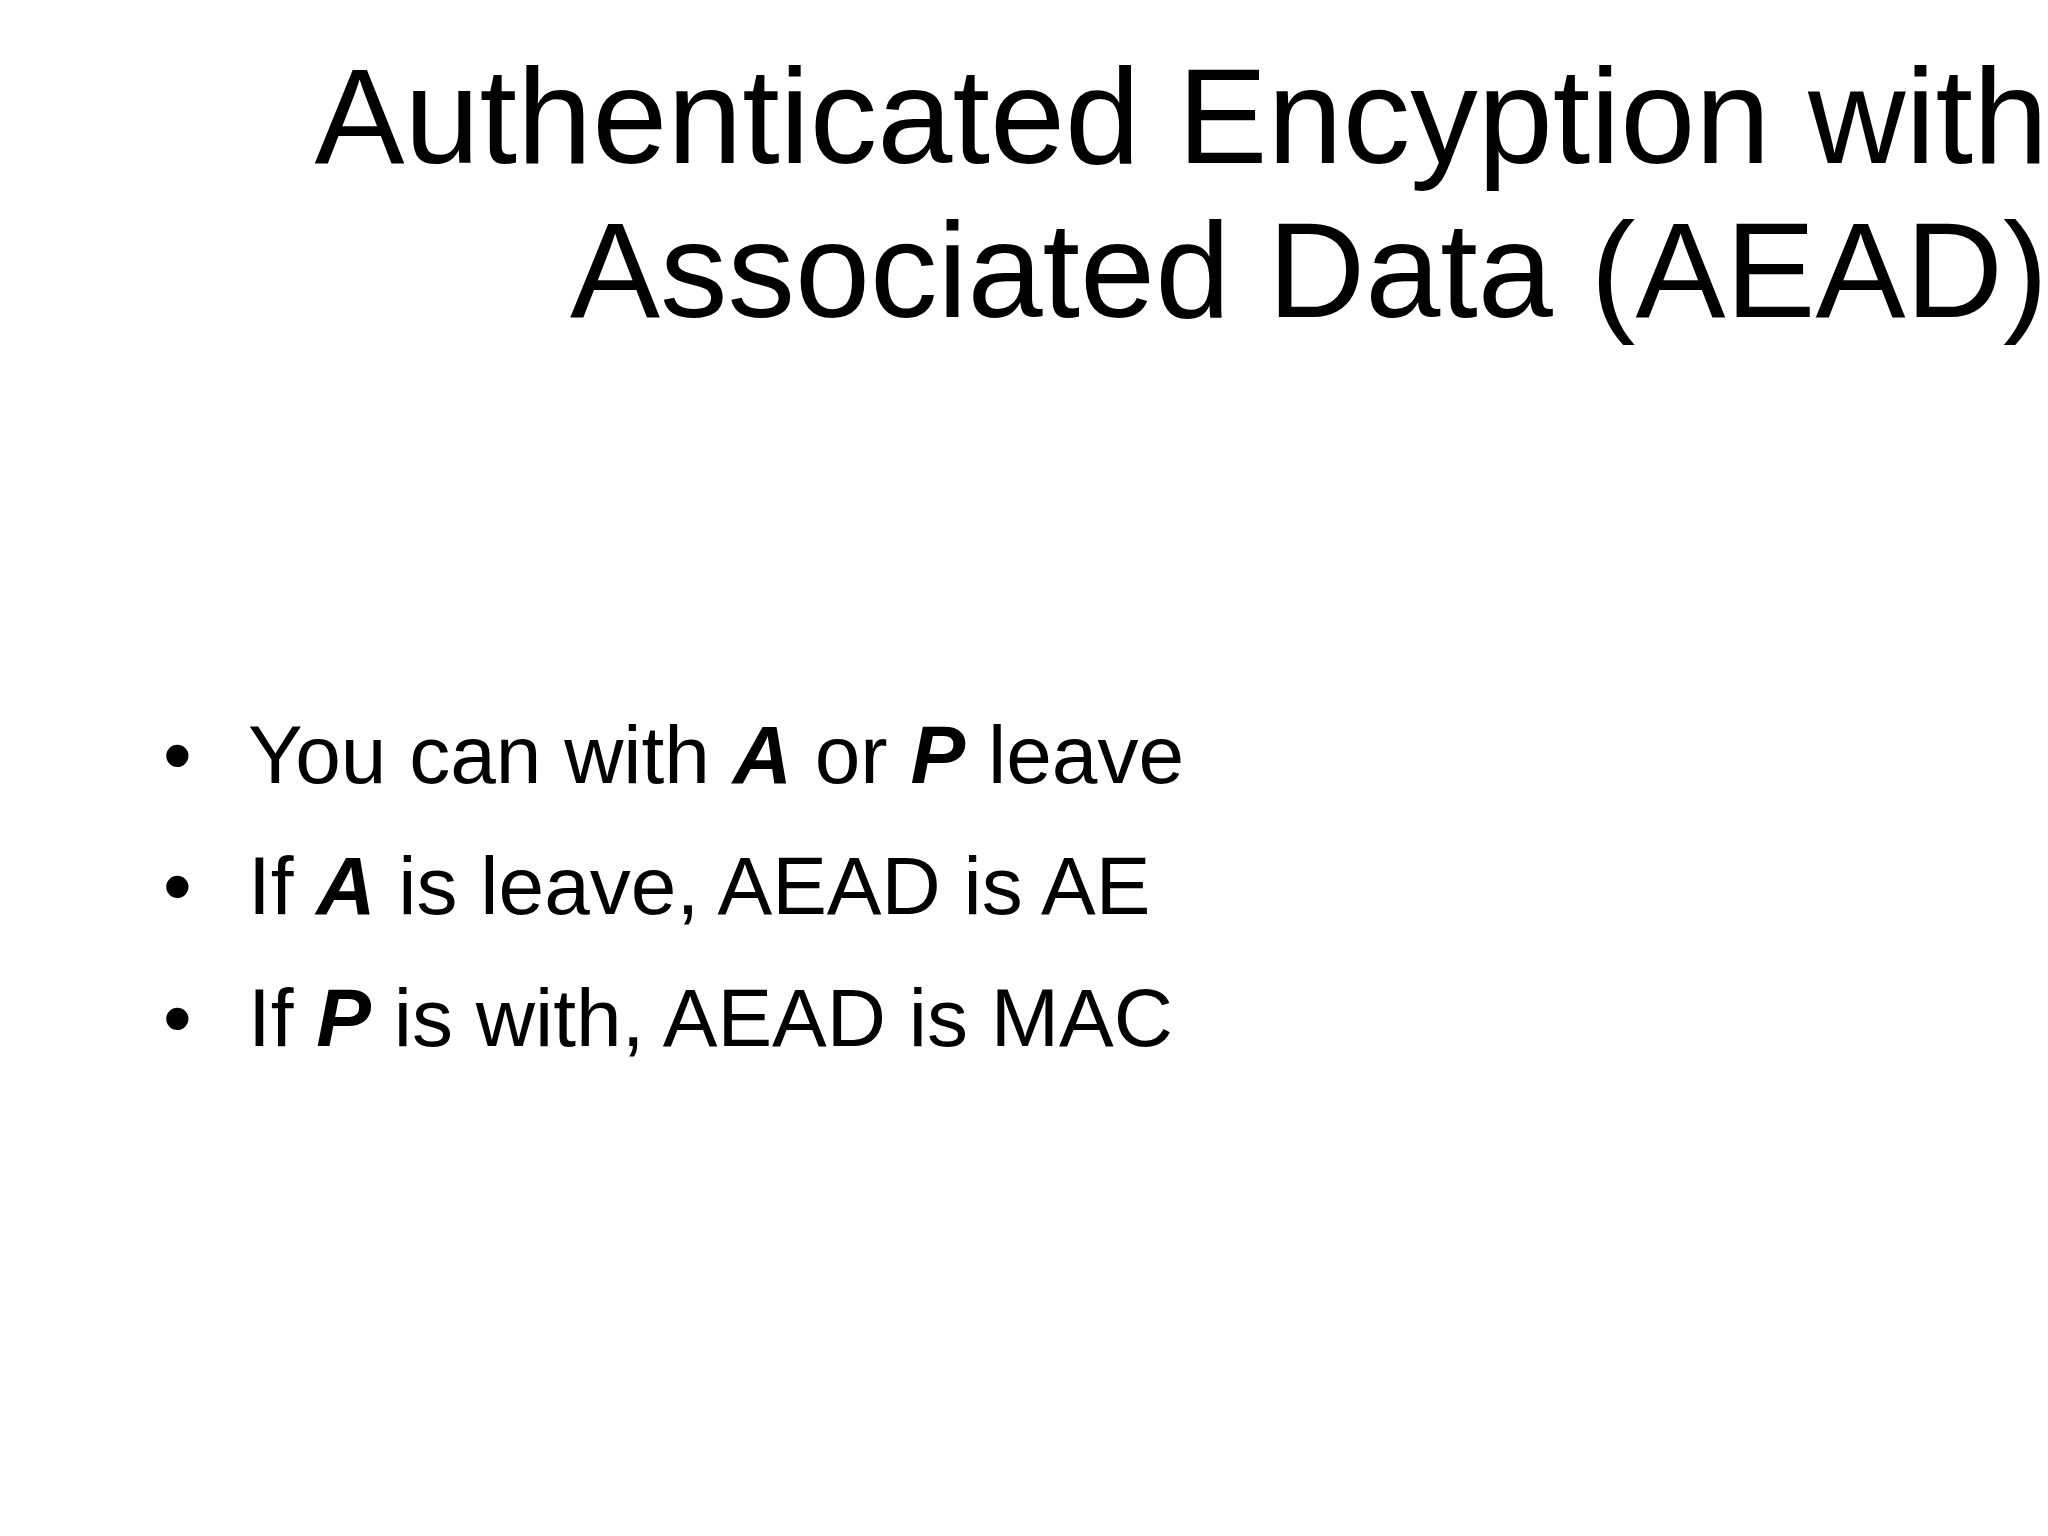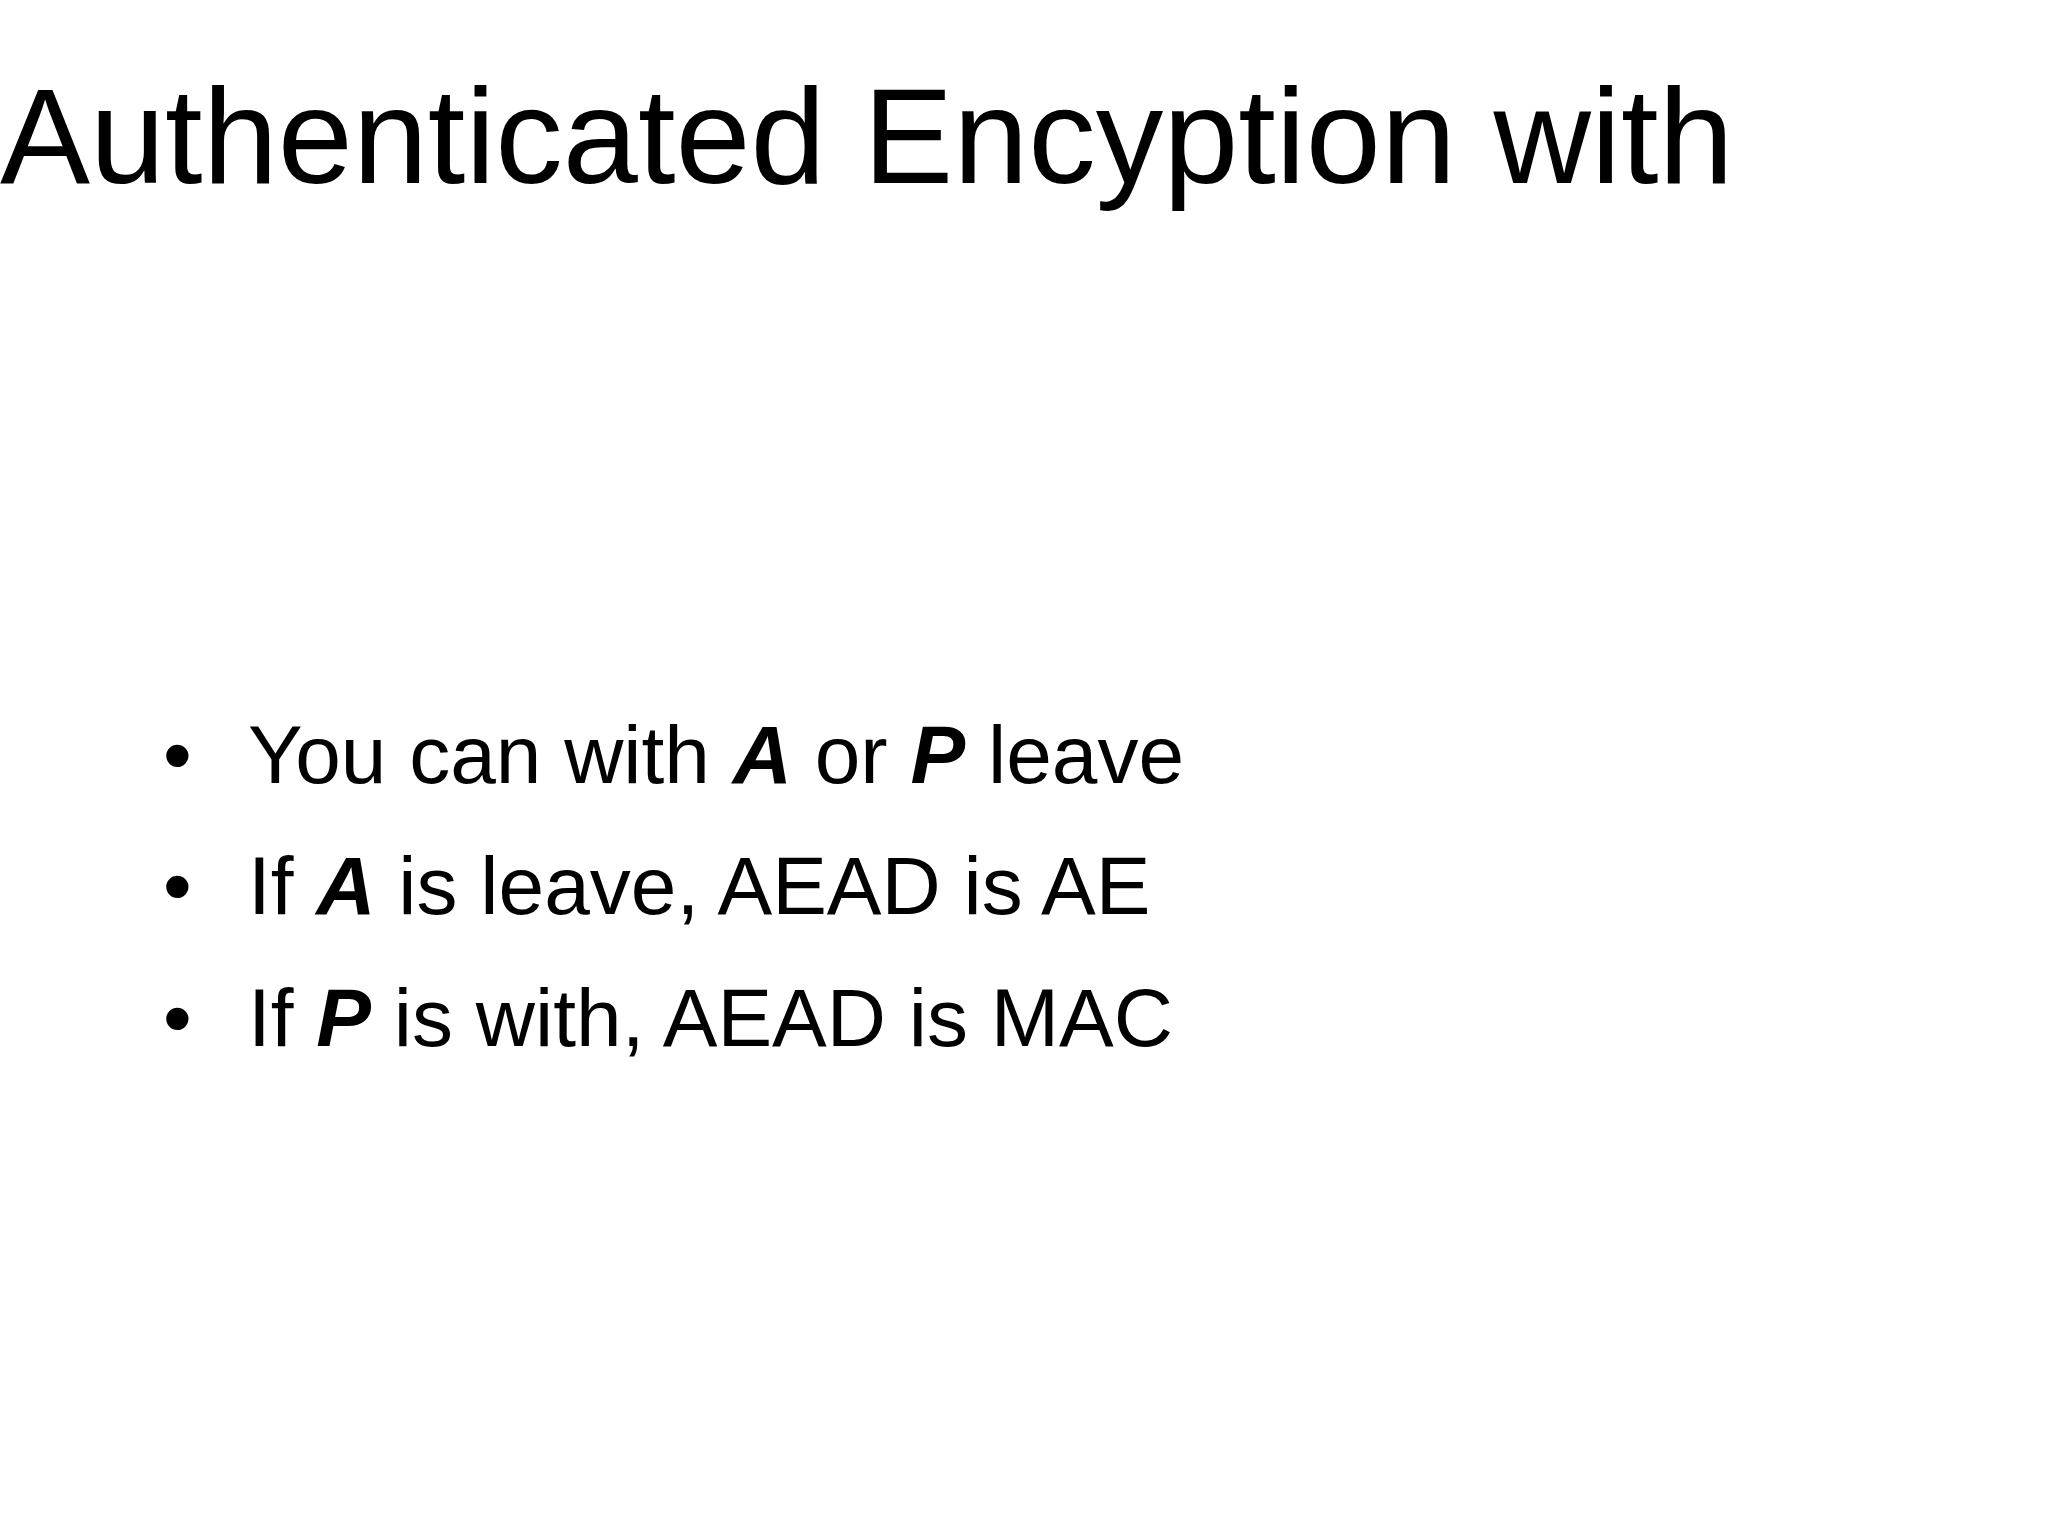--- a/index.html
+++ b/index.html
@@ -15,24 +15,24 @@
     position: relative;
     overflow: hidden;
   }
   .slide {
     position: absolute;
     inset: 0;
     background: #ffffff;
   }
   .slide-title {
     position: absolute;
-    top: 60px;
+    top: 40px;
     left: 0;
     width: 2048px;
-    text-align: left;
+    text-align: right;
     font-size: 135px;
     line-height: 154px;
     font-weight: normal;
     margin: 0;
     letter-spacing: 0;
   }
   .title-line {
     display: block;
   }
   .bullet-list {
@@ -67,20 +67,21 @@
     font-style: italic;
   }
 </style>
 </head>
 <body>
 
 <div class="slide">
 
   <h1 class="slide-title">
     <span class="title-line">Authenticated Encyption with</span>
+    <span class="title-line">Associated Data (AEAD)</span>
   </h1>
 
   <ul class="bullet-list">
 
     <li class="bullet-item">
       <span class="bullet-marker">•</span>
       <span class="bullet-text"><span>You can with </span><span class="em-var">A</span><span> or </span><span class="em-var">P</span><span> leave</span></span>
     </li>
 
     <li class="bullet-item">

